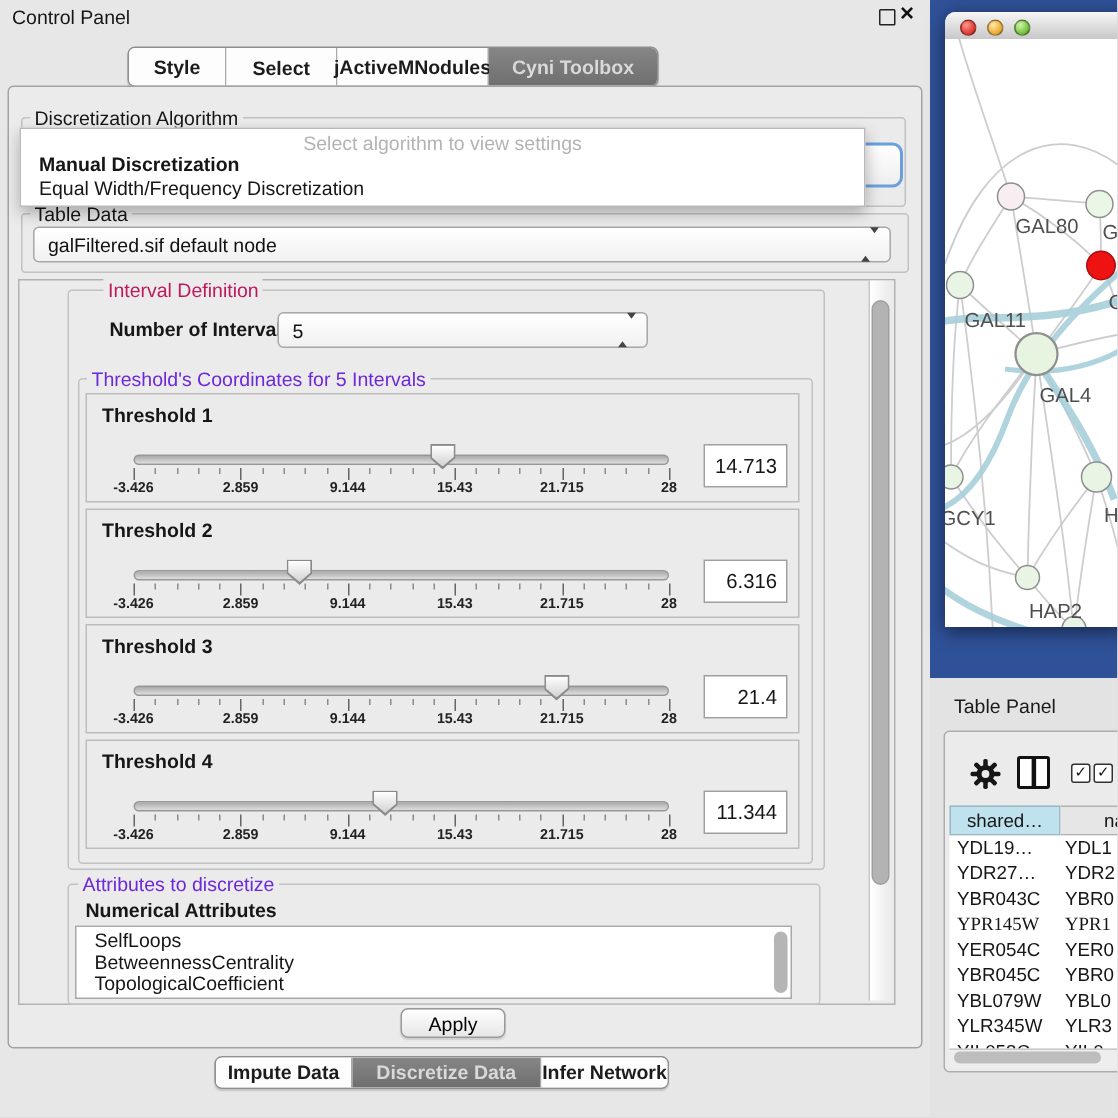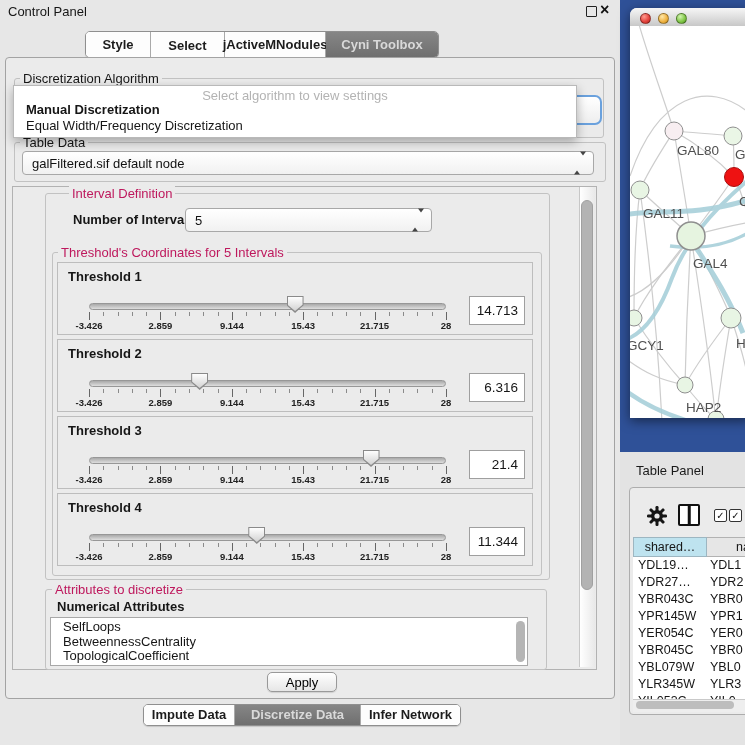--- a/index.html
+++ b/index.html
@@ -22,21 +22,21 @@
   #top-tabs{left:85px;top:31px;height:25px;font-size:13px;}
   #top-tabs .seg{padding:0;}
   #bottom-tabs{left:143px;top:704px;height:20px;font-size:13px;}
 
   #main-panel{left:5px;top:57px;width:608px;height:640px;background:#ebebeb;
               border:1px solid #a3a3a3;border-radius:4px;}
 
   .groupbox{border:1px solid #c2c2c2;border-radius:3px;}
   .grouplabel{font-size:13px;background:#ebebeb;padding:0 3px;white-space:nowrap;}
   .glabel-green{color:#be185d;margin-left:20px;}
-  .glabel-blue{color:#be185d;}
+  .glabel-blue{color:#6d28d9;}
 
   .combo{background:linear-gradient(#ffffff,#f1f1f1);border:1px solid #a8a8a8;border-radius:4px;
          font-size:13px;color:#111;}
   .combo .cv{position:absolute;left:9px;top:0;bottom:0;display:flex;align-items:center;}
   .arrows{position:absolute;right:7px;top:50%;transform:translateY(-50%);}
   .arrows .up{width:0;height:0;border-left:3.5px solid transparent;border-right:3.5px solid transparent;
               border-bottom:4.5px solid #444;margin-bottom:2.5px;}
   .arrows .dn{width:0;height:0;border-left:3.5px solid transparent;border-right:3.5px solid transparent;
               border-top:4.5px solid #444;}
 
@@ -350,21 +350,21 @@
 
   <button class="abs aquabtn" style="left:267px;top:672px;width:70px;height:20px;">Apply</button>
 
   <div class="abs segbar" id="bottom-tabs">
       <div class="seg" style="width: 90px; line-height: 18px;">
         <span>Impute Data</span>
       </div>
       <div class="seg sel" style="width: 125px; line-height: 18px;">
         <span>Discretize Data</span>
       </div>
-      <div class="seg" style="width: 99px; line-height: 18px;">
+      <div class="seg" style="width: 84px; line-height: 18px;">
         <span>Infer Network</span>
       </div>
     </div>
 
   <div class="abs" id="desktop"></div>
   <div class="abs" id="net-window">
     <div id="net-titlebar">
       <span class="light" id="light-red"></span>
       <span class="light" id="light-yellow"></span>
       <span class="light" id="light-green"></span>
@@ -456,21 +456,21 @@
         <span class="c2">YDL1</span>
       </div>
       <div class="trow" style="top: 574px;">
         <span class="c1">YDR27…</span>
         <span class="c2">YDR2</span>
       </div>
       <div class="trow" style="top: 591px;">
         <span class="c1">YBR043C</span>
         <span class="c2">YBR0</span>
       </div>
-      <div class="trow" style="top: 608px;">
+      <div class="trow" style="top: 608px; font-family: Liberation Serif, serif;">
         <span class="c1">YPR145W</span>
         <span class="c2">YPR1</span>
       </div>
       <div class="trow" style="top: 625px;">
         <span class="c1">YER054C</span>
         <span class="c2">YER0</span>
       </div>
       <div class="trow" style="top: 642px;">
         <span class="c1">YBR045C</span>
         <span class="c2">YBR0</span>

